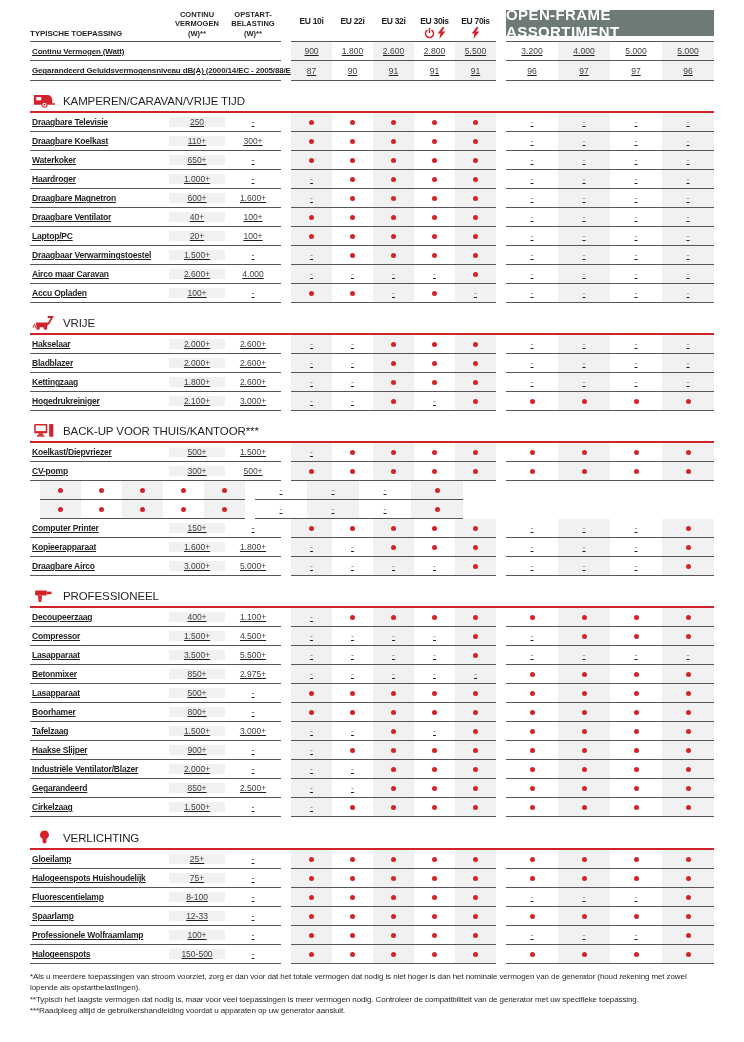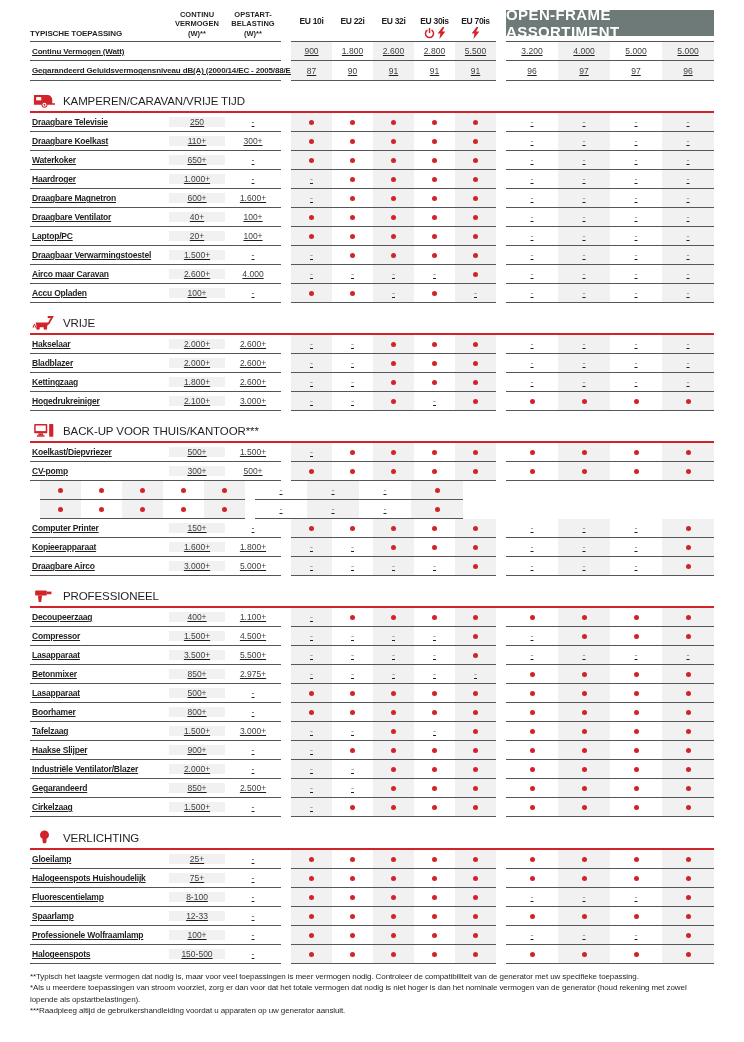--- a/index.html
+++ b/index.html
@@ -1726,18 +1726,18 @@
             </div>
             <div class="vcell ocell shade">
               <span class="dot" style="background: rgb(210, 35, 42);"></span>
             </div>
           </div>
         </div>
       </div>
     </div>
 
   <div class="foot" id="footnotes">
+      <div class="foot-line">*Als u meerdere toepassingen van stroom voorziet, zorg er dan voor dat het totale vermogen dat nodig is niet hoger is dan het nominale vermogen van de generator (houd rekening met zowel lopende als opstartbelastingen).</div>
       <div class="foot-line">**Typisch het laagste vermogen dat nodig is, maar voor veel toepassingen is meer vermogen nodig. Controleer de compatibiliteit van de generator met uw specifieke toepassing.</div>
-      <div class="foot-line">*Als u meerdere toepassingen van stroom voorziet, zorg er dan voor dat het totale vermogen dat nodig is niet hoger is dan het nominale vermogen van de generator (houd rekening met zowel lopende als opstartbelastingen).</div>
       <div class="foot-line">***Raadpleeg altijd de gebruikershandleiding voordat u apparaten op uw generator aansluit.</div>
     </div>
 
 </div>
 
 </body></html>

